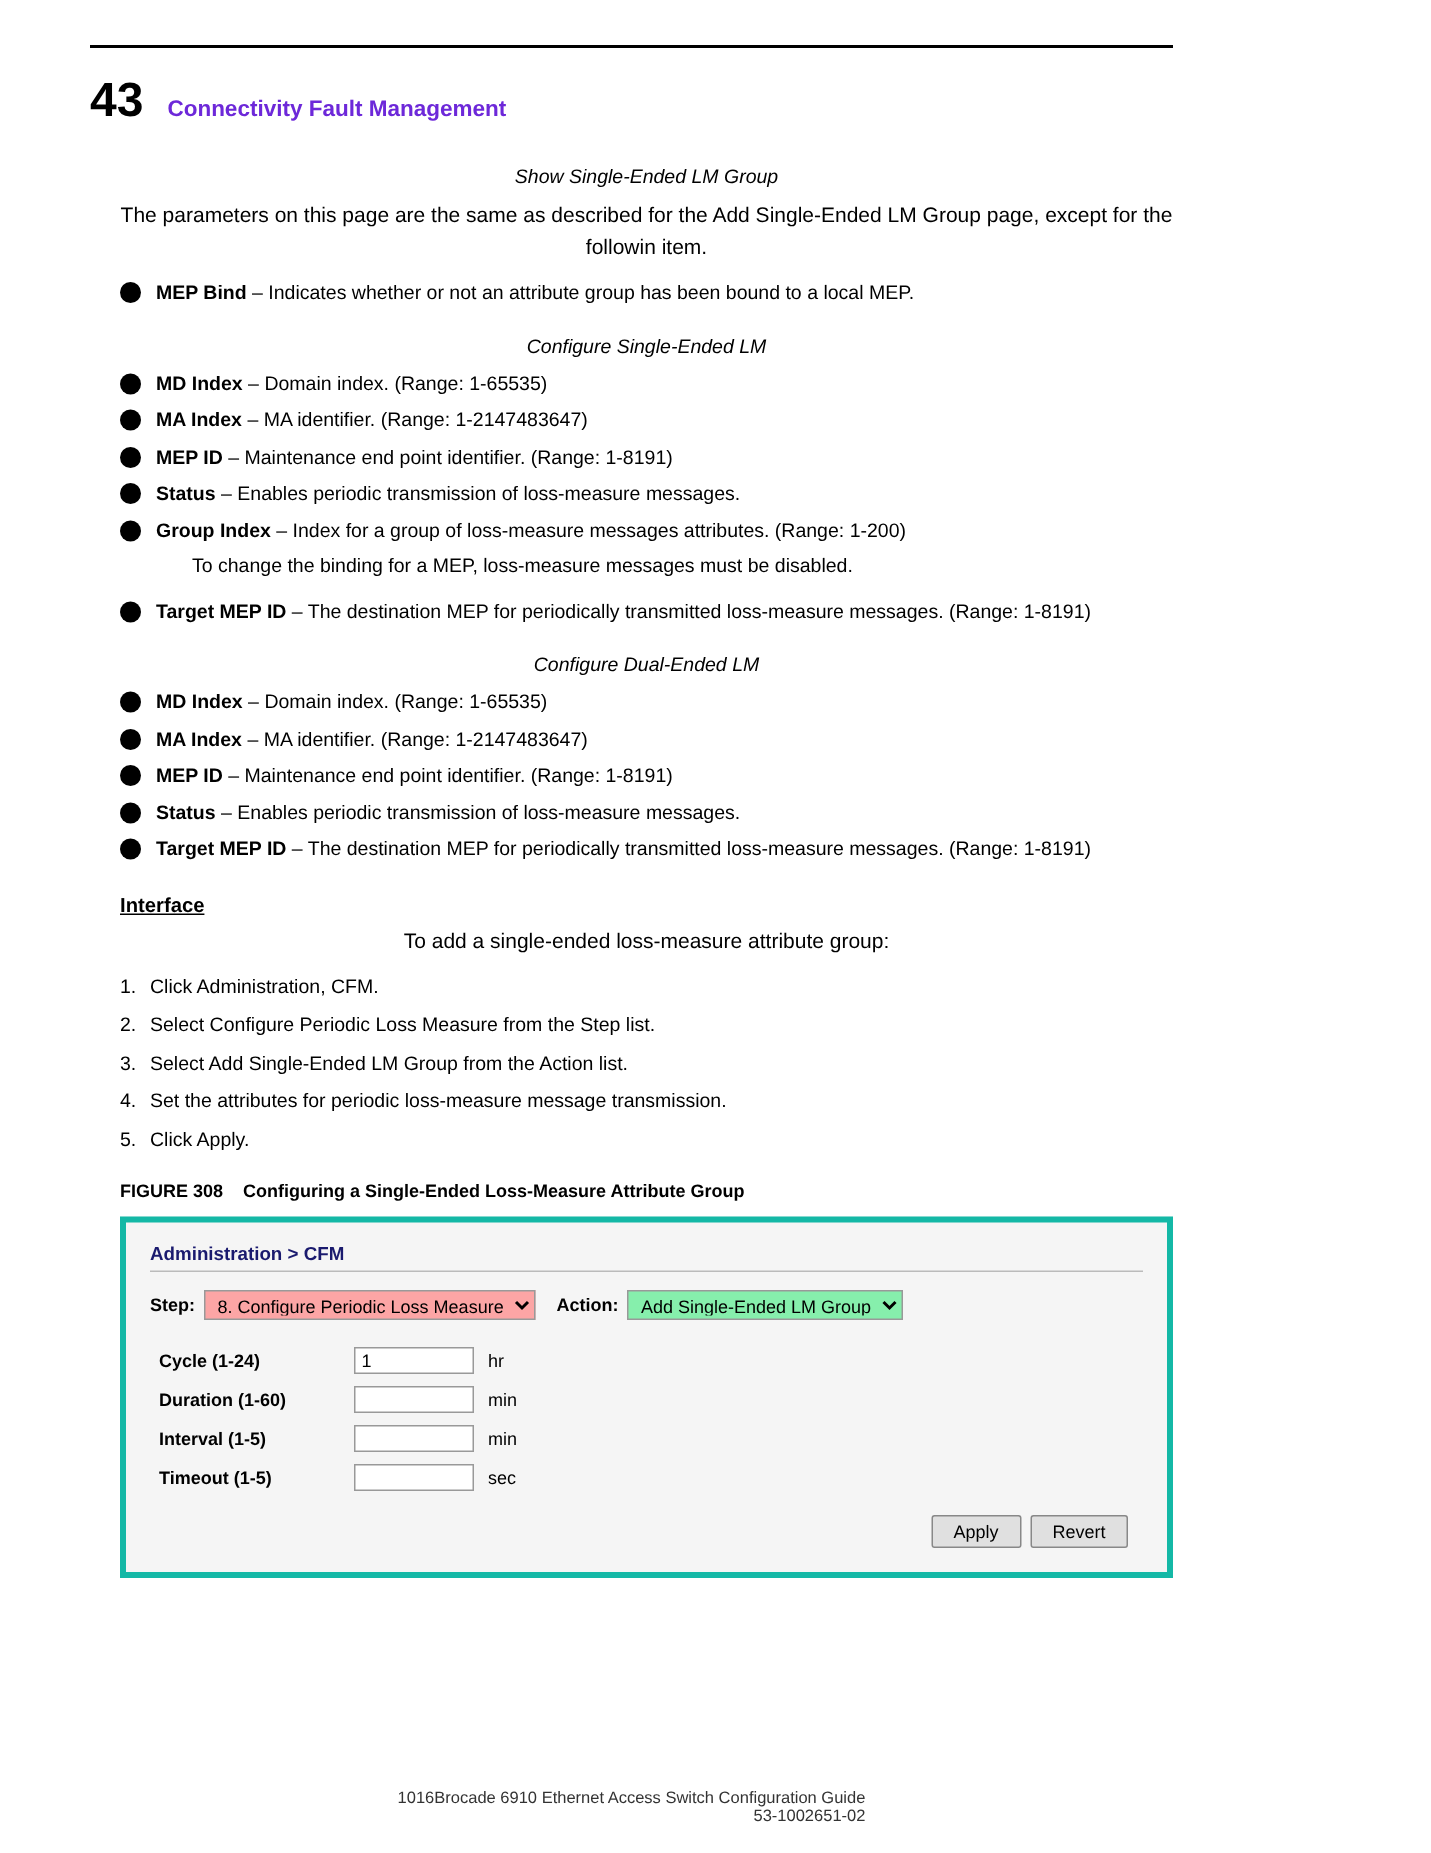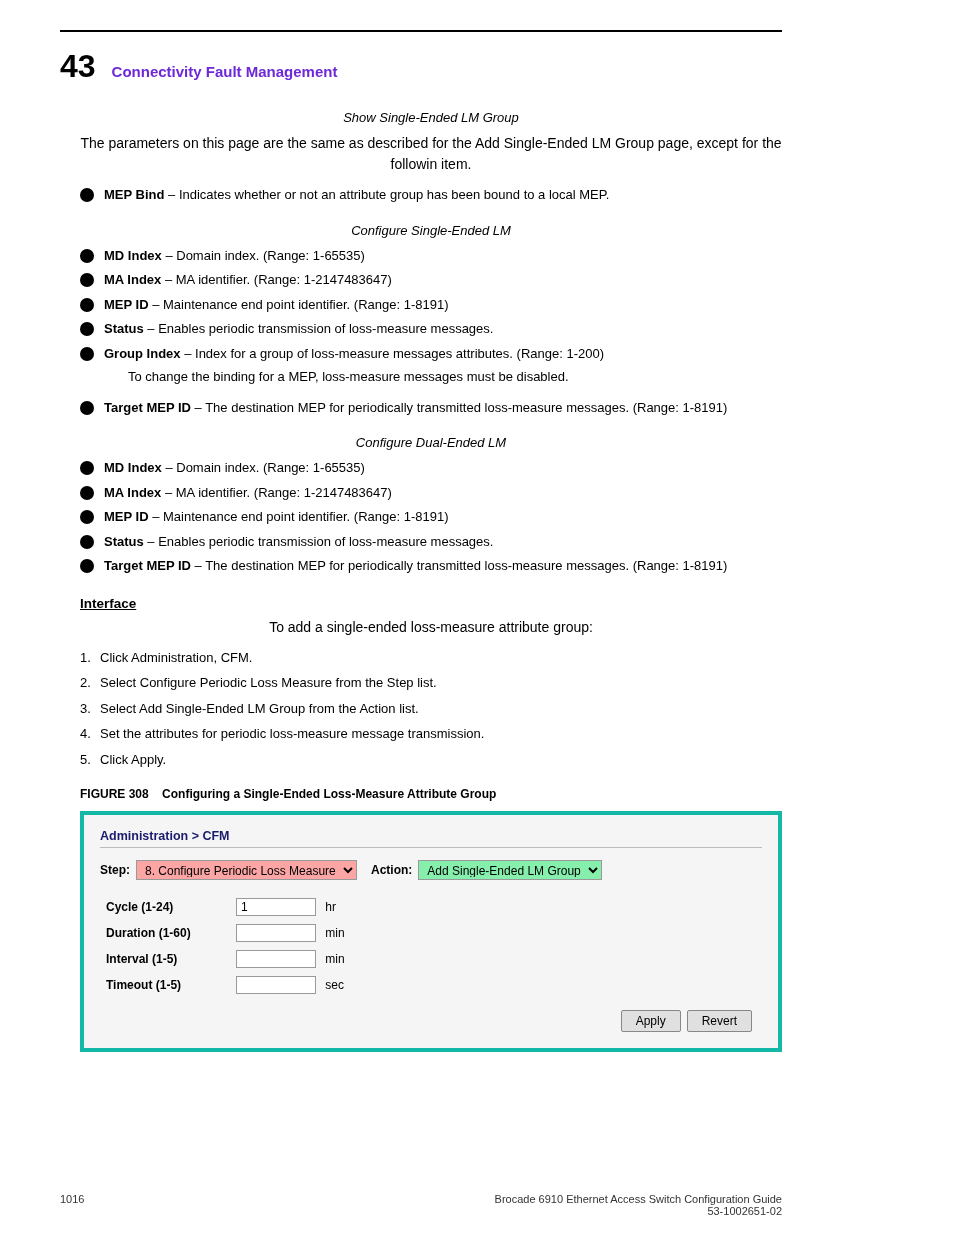--- a/index.html
+++ b/index.html
@@ -211,21 +211,21 @@
       font-size: 12px;
       cursor: pointer;
       border-radius: 2px;
     }
     .page-footer {
       position: absolute;
       bottom: 18px;
       left: 60px;
       right: 60px;
       display: flex;
-      justify-content: space-between;
+      justify-content: center;
       font-size: 11px;
       color: #333;
     }
     .footer-right {
       text-align: right;
     }
     .hr-top {
       border: none;
       border-top: 2px solid #000;
       margin-bottom: 18px;

